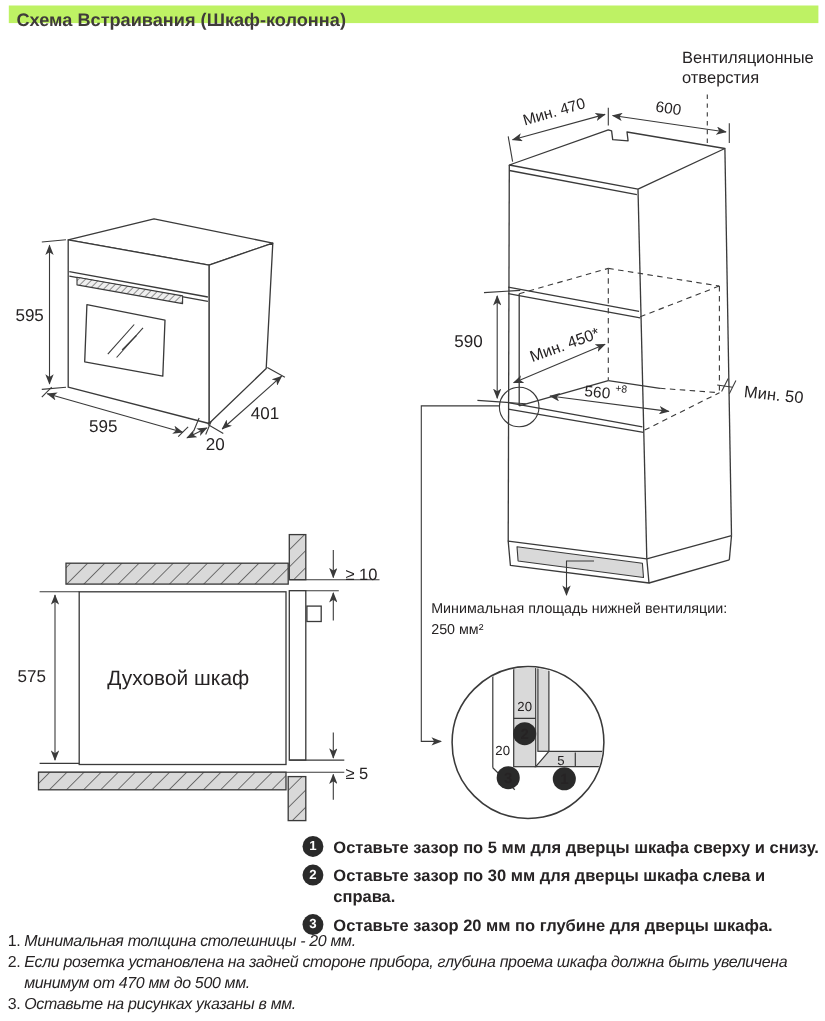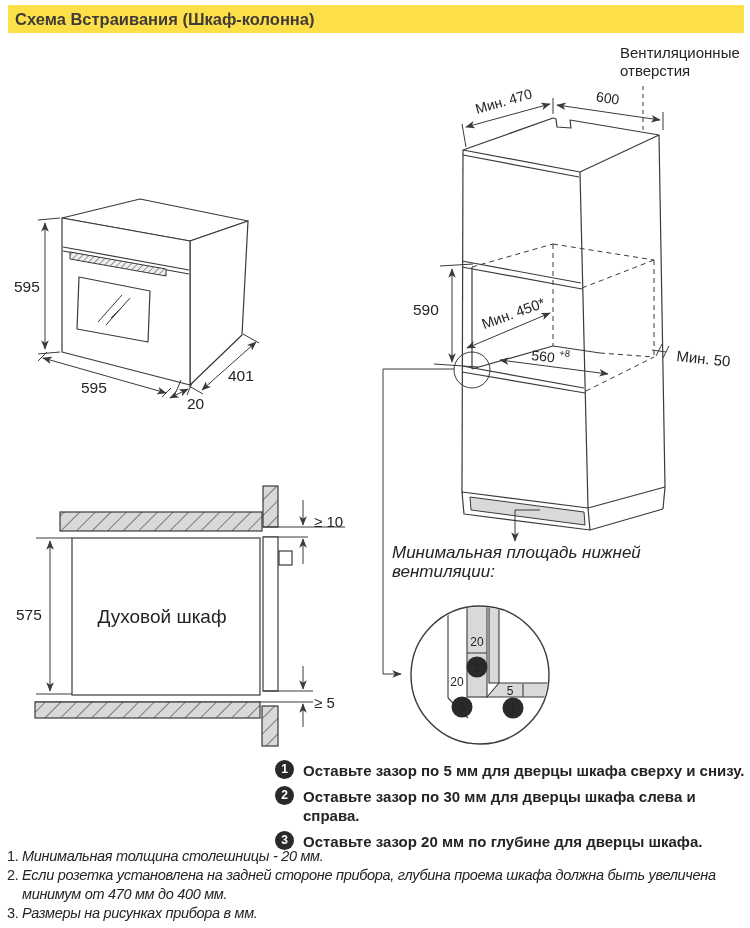--- a/index.html
+++ b/index.html
@@ -1,22 +1,22 @@
 <!DOCTYPE html>
 <html><head>
 <meta charset="utf-8">
 <style>
   html,body{margin:0;padding:0;background:#fff;}
   body{width:750px;height:928px;position:relative;font-family:"Liberation Sans",sans-serif;color:#262324;overflow:hidden;}
   .abs{position:absolute;}
-  #title-bar{left:8px;top:5px;width:736px;height:28px;background:#fde047;}
+  #title-bar{left:8px;top:5px;width:736px;height:16px;background:#bef264;}
   #title-bar span{display:block;padding-left:7px;line-height:28px;font-size:16.5px;font-weight:bold;color:#3f3b3a;}
   #diagram-svg{left:0;top:0;}
   #vent-label{left:620px;top:44px;width:135px;font-size:15px;line-height:17.5px;}
-  #vent-note{left:392px;top:543px;width:340px;font-size:17px;line-height:19px;font-style:italic;}
+  #vent-note{left:392px;top:543px;width:340px;font-size:13px;line-height:19px;}
   #legend{left:275px;top:760px;width:470px;}
   .legend-row{display:flex;align-items:flex-start;margin-bottom:6px;}
   .badge{flex:0 0 auto;width:19px;height:19px;border-radius:50%;background:#2a2a2a;color:#fff;
          font-size:12px;font-weight:bold;text-align:center;line-height:19px;margin-right:9px;}
   .legend-text{font-size:15px;line-height:19px;padding-top:1px;font-weight:bold;}
   #footnotes{left:7px;top:847px;width:740px;font-size:14.5px;letter-spacing:-0.3px;line-height:19px;}
   .fn-row{display:flex;}
   .fn-num{flex:0 0 15px;}
   .fn-text{flex:1;font-style:italic;}
   svg text{fill:#262324;}
@@ -196,20 +196,21 @@
   </g>
 </svg>
 
 <div id="vent-label" class="abs">
   <div>Вентиляционные</div>
   <div>отверстия</div>
 </div>
 
 <div id="vent-note" class="abs">
   <div>Минимальная площадь нижней вентиляции:</div>
+  <div>250 мм²</div>
 </div>
 
 <div id="legend" class="abs">
   <div class="legend-row">
     <span class="badge">1</span>
     <span class="legend-text">Оставьте зазор по 5 мм для дверцы шкафа сверху и снизу.</span>
   </div>
   <div class="legend-row">
     <span class="badge">2</span>
     <span class="legend-text">Оставьте зазор по 30 мм для дверцы шкафа слева и справа.</span>
@@ -220,19 +221,19 @@
   </div>
 </div>
 
 <div id="footnotes" class="abs">
   <div class="fn-row">
     <span class="fn-num">1.</span>
     <span class="fn-text">Минимальная толщина столешницы - 20 мм.</span>
   </div>
   <div class="fn-row">
     <span class="fn-num">2.</span>
-    <span class="fn-text">Если розетка установлена на задней стороне прибора, глубина проема шкафа должна быть увеличена минимум от 470 мм до 400 мм.</span>
+    <span class="fn-text">Если розетка установлена на задней стороне прибора, глубина проема шкафа должна быть увеличена минимум от 470 мм до 500 мм.</span>
   </div>
   <div class="fn-row">
     <span class="fn-num">3.</span>
-    <span class="fn-text">Размеры на рисунках прибора в мм.</span>
+    <span class="fn-text">Оставьте на рисунках указаны в мм.</span>
   </div>
 </div>
 
 </body></html>

